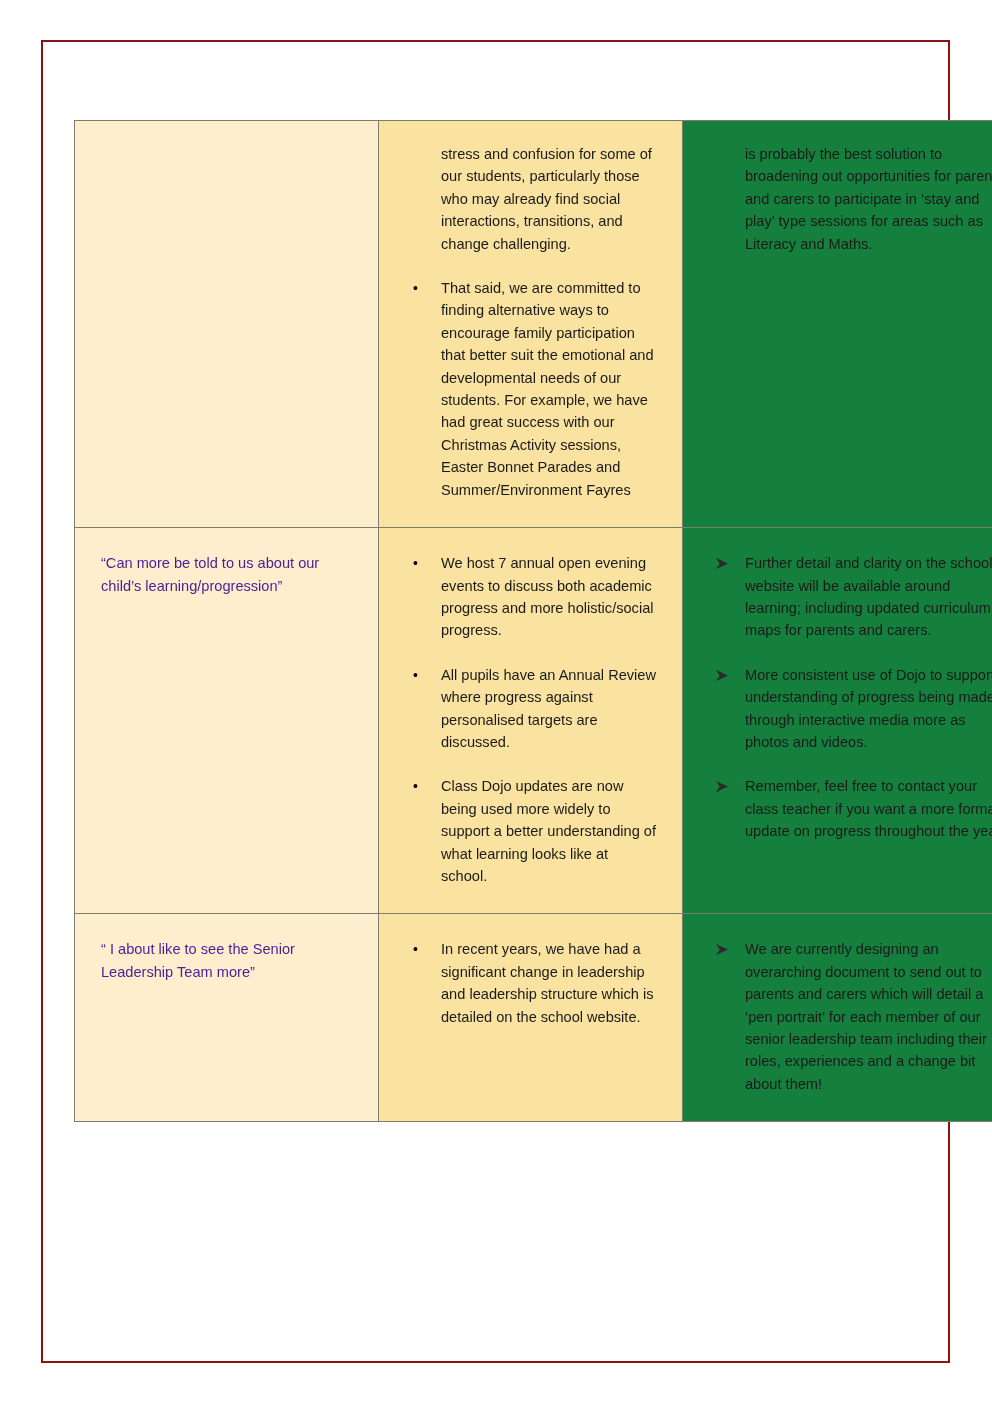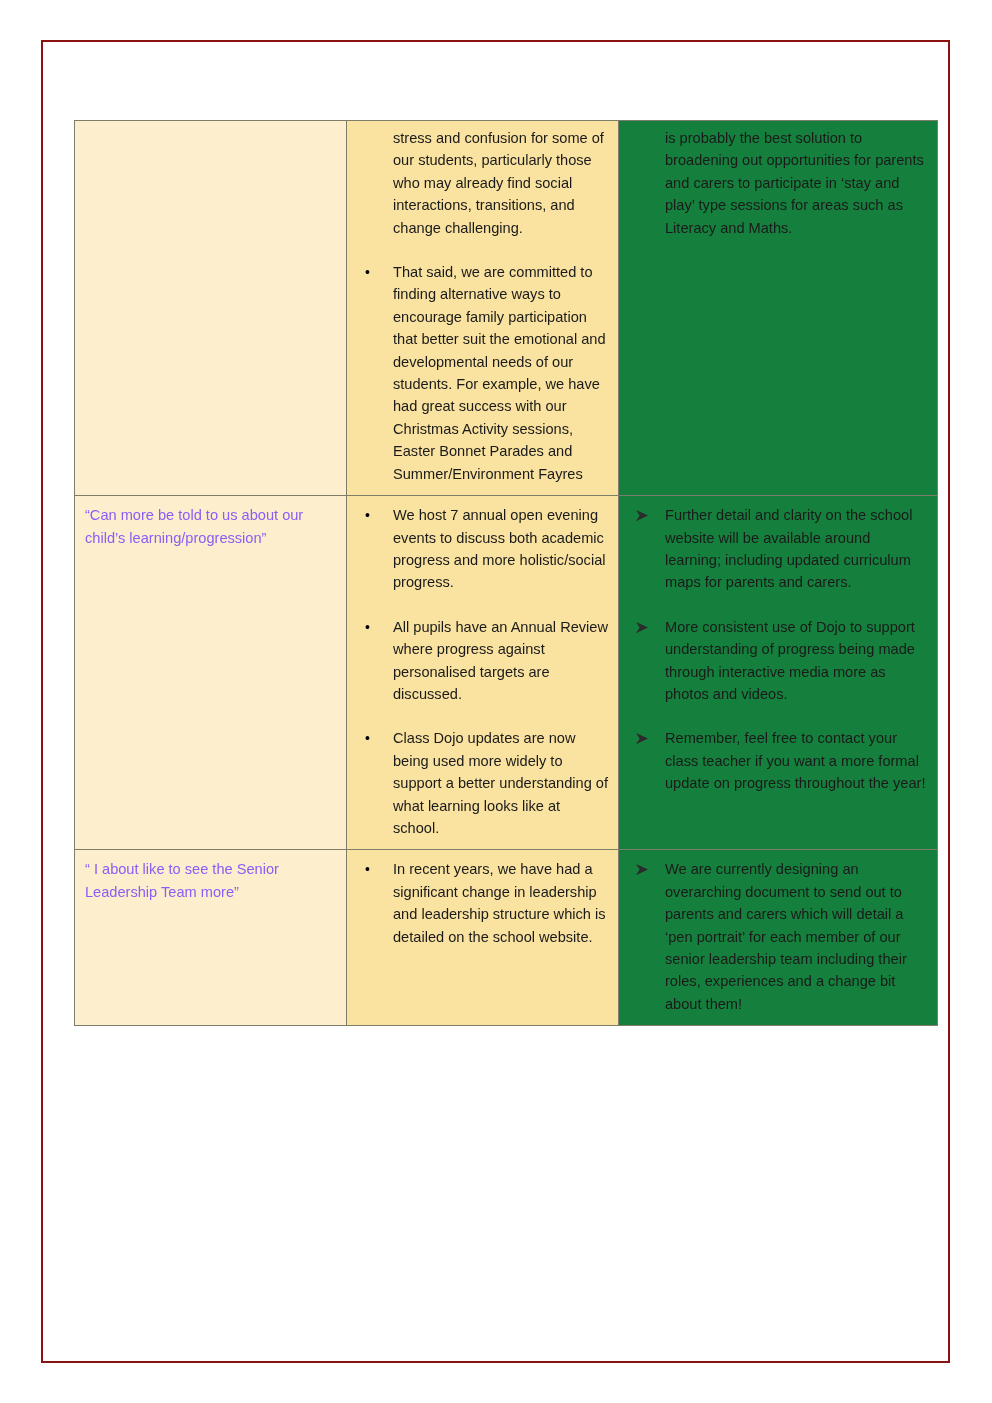--- a/index.html
+++ b/index.html
@@ -32,21 +32,21 @@
     position: absolute;
     left: 31px;   
     top: 78px;    
     width: 862px;
     border-collapse: collapse;
     table-layout: fixed;
   }
   #qa-table td {
     vertical-align: top;
     border: 1px solid #7d7d6a;
-    padding: 0;
+    padding: 16px;
   }
   .col-question {
     width: 271px;
     background: #fdefce;
   }
   .col-doing {
     width: 271px;
     background: #fae3a0;
   }
   .col-next {
@@ -58,21 +58,21 @@
     padding: 9px 8px 10px 10px;
     font-size: 14.6px;
     line-height: 22.4px;
     color: #1a1a1a;
   }
   .cell-inner.tall-first { padding-top: 6px; }
 
   .q-text {
     font-size: 14.6px;
     line-height: 22.4px;
-    color: #8b5cf6;
+    color: #4c1d95;
   }
 
   
   ul.bullets, ul.arrows {
     list-style: none;
     margin: 0;
     padding: 0;
   }
   ul.bullets > li, ul.arrows > li {
     position: relative;

